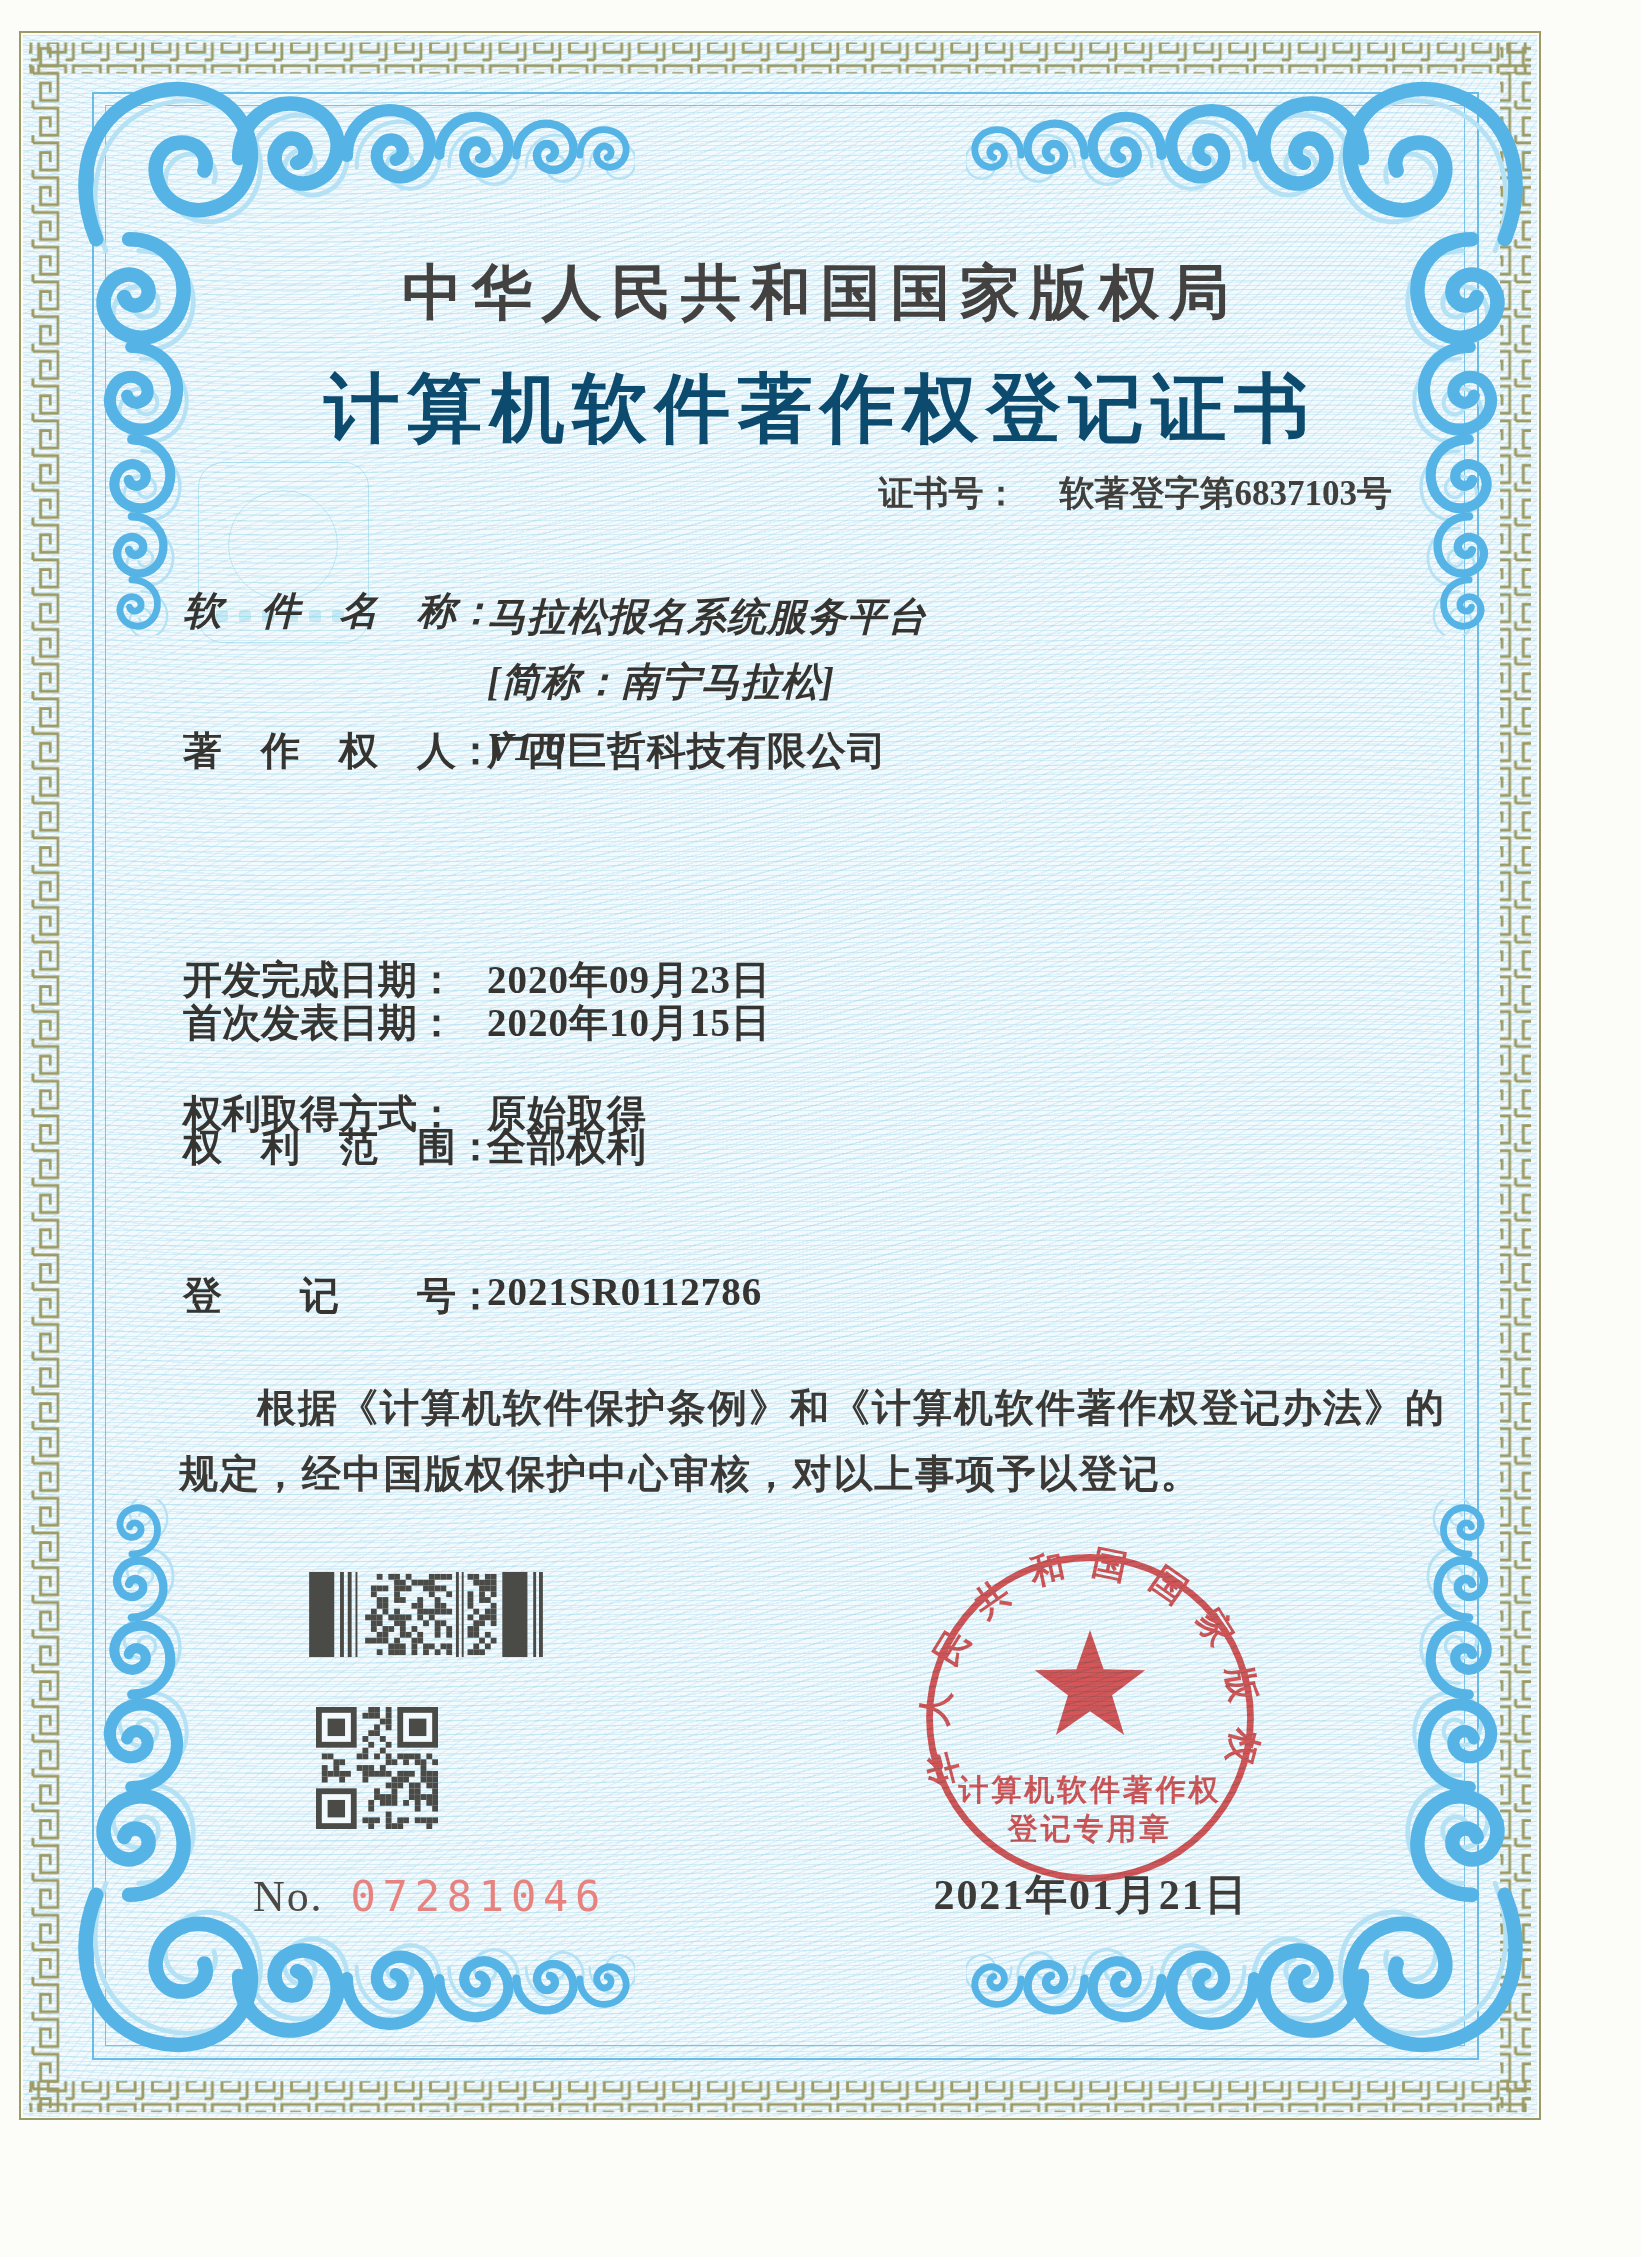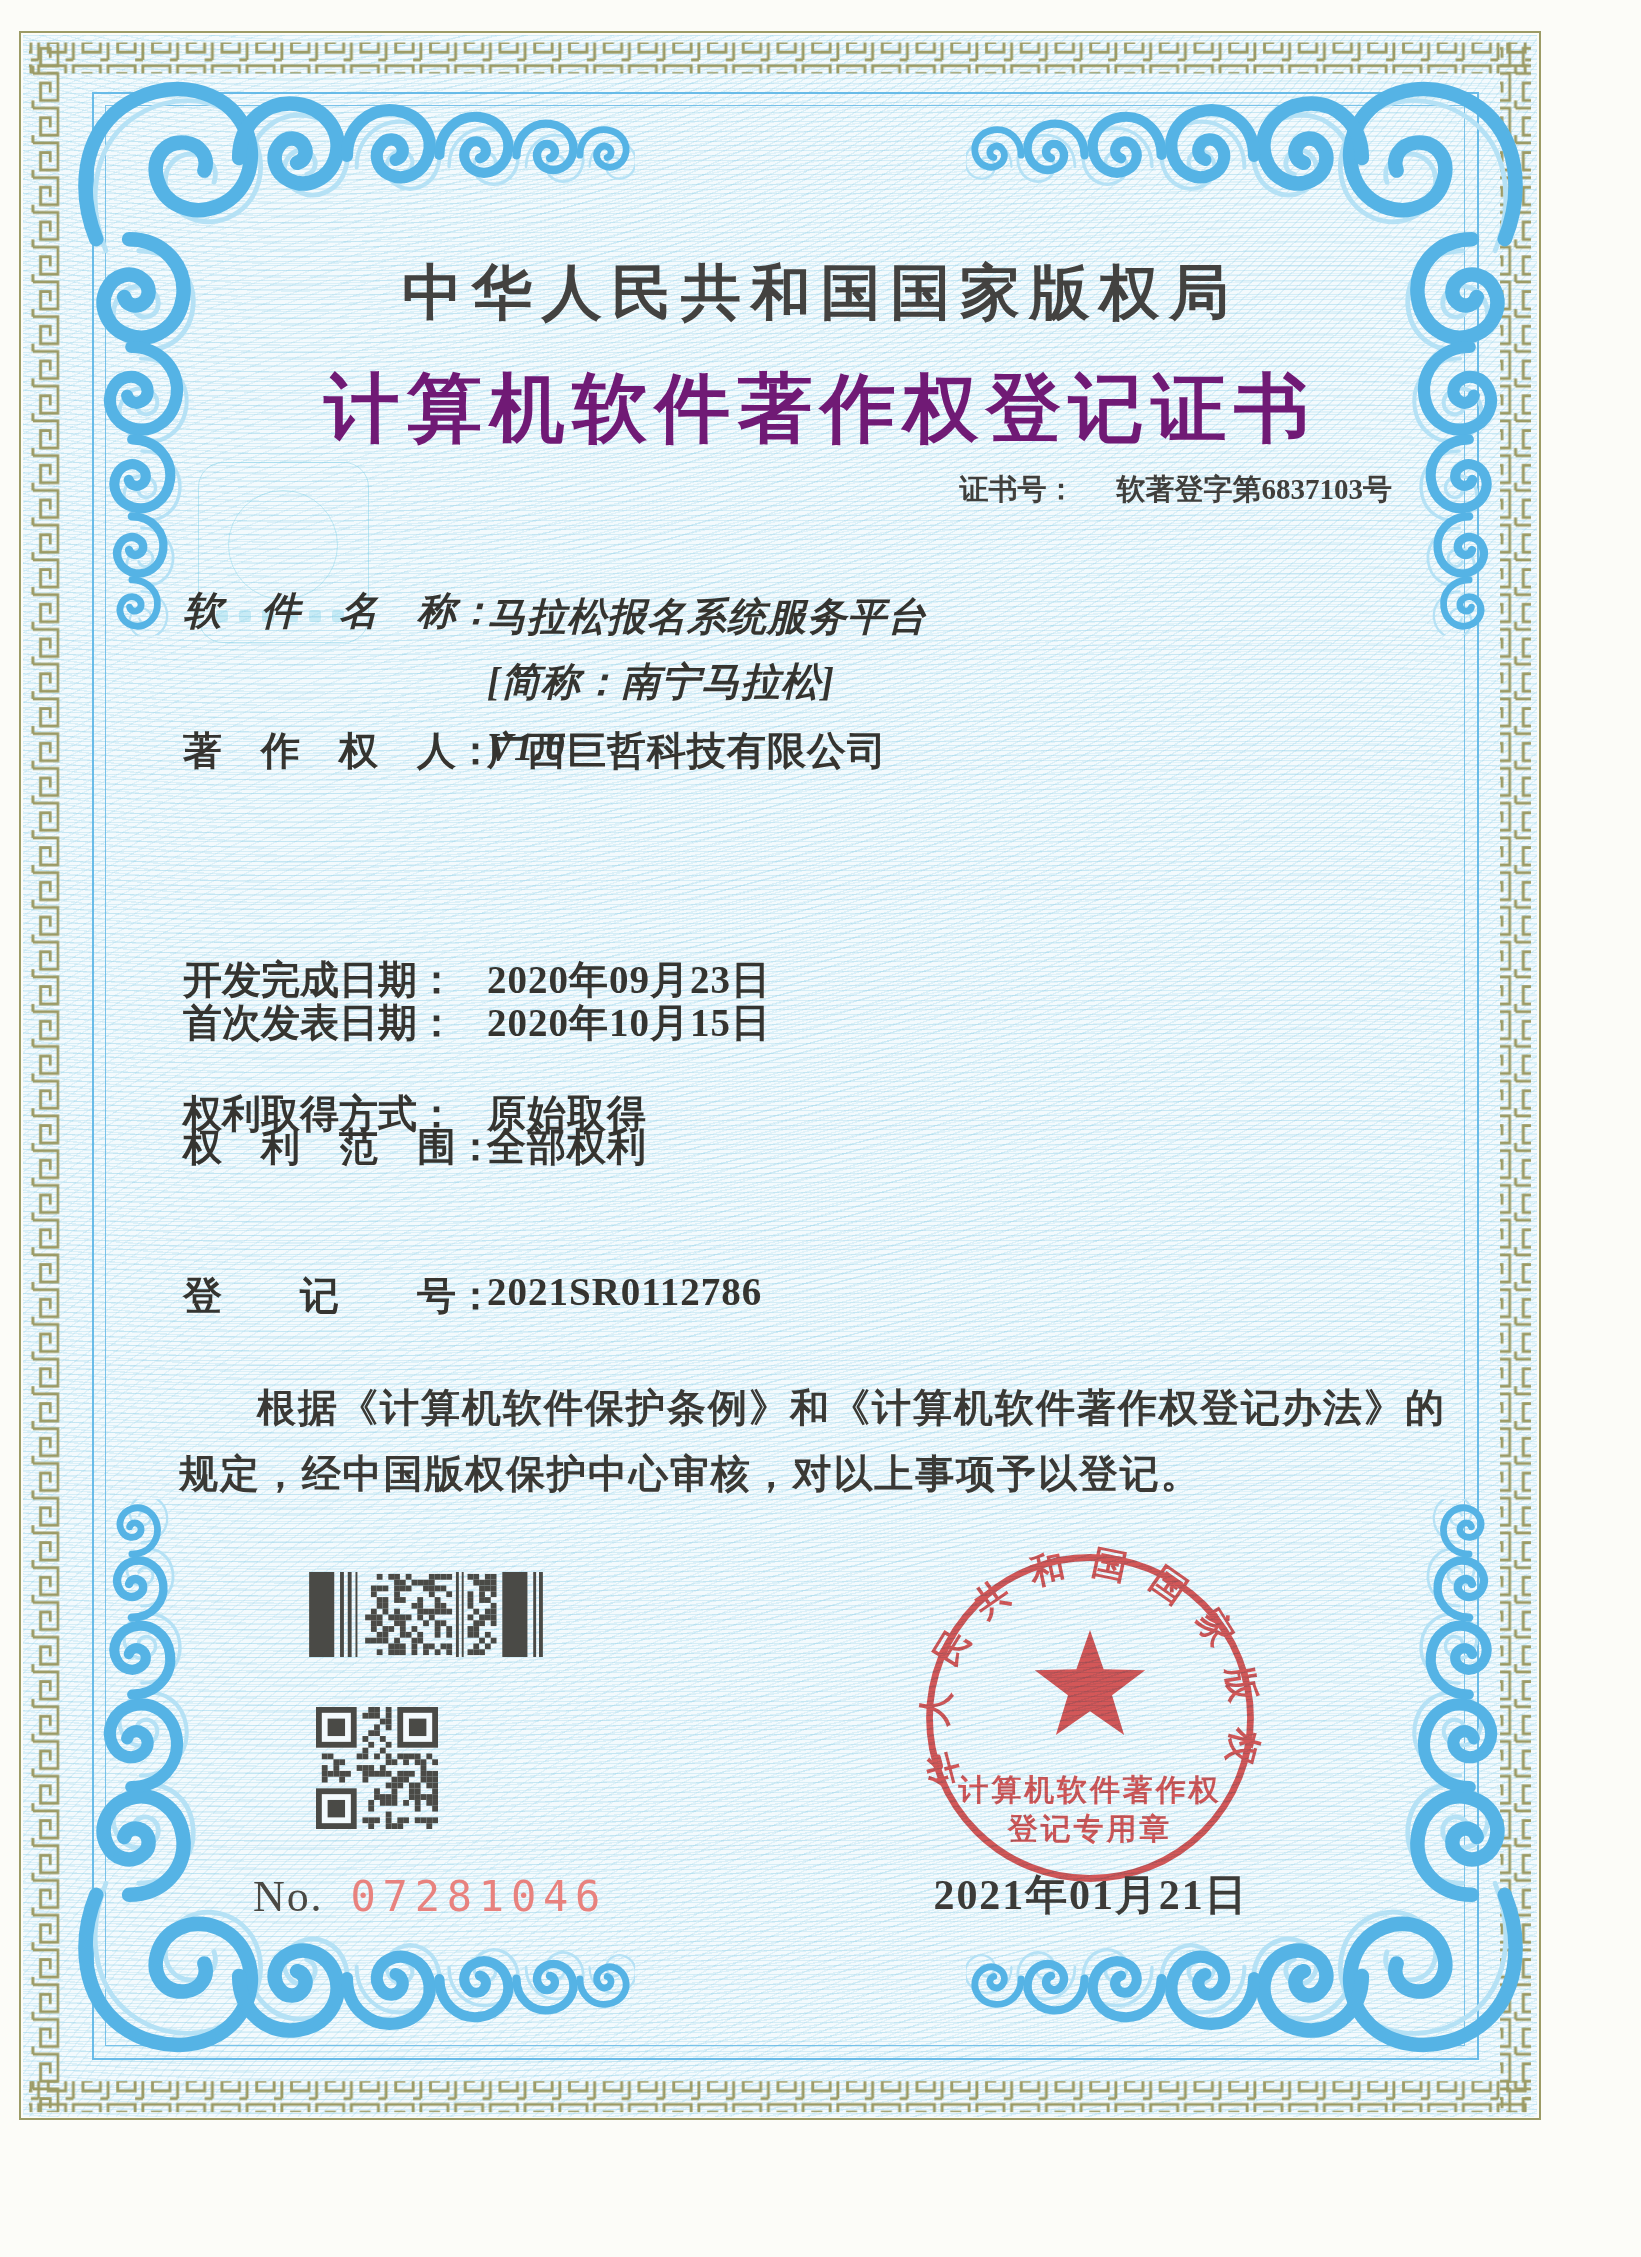--- a/index.html
+++ b/index.html
@@ -31,22 +31,22 @@
   .corner.tr{left:966px;top:75px;transform:scaleX(-1);}
   .corner.bl{left:75px;top:1499px;transform:scaleY(-1);}
   .corner.br{left:966px;top:1499px;transform:scale(-1,-1);}
   
   .watermark{left:198px;top:462px;width:169px;height:179px;border:1.9px solid rgba(120,205,228,.45);border-radius:25px;}
   .watermark .circ{position:absolute;left:29px;top:27px;width:108px;height:108px;border:1.9px solid rgba(120,205,228,.40);border-radius:50%;}
   .watermark .blobs{position:absolute;left:17.4px;top:147px;width:11.6px;height:11.6px;border-radius:2.9px;background:rgba(120,205,228,.35);
     box-shadow:23px 0 rgba(120,205,228,.35),46px 0 rgba(120,205,228,.35),70px 0 rgba(120,205,228,.35),93px 0 rgba(120,205,228,.35),116px 0 rgba(120,205,228,.35);}
   
   .authority{left:0;top:253px;width:1641px;text-align:center;font-size:60px;font-weight:700;letter-spacing:9.7px;color:#434240;}
-  .cert-title{left:0;top:359px;width:1641px;text-align:center;font-size:75px;font-weight:900;letter-spacing:7.7px;color:#701a75;}
-  .certno{top:470px;right:249px;font-size:29px;font-weight:700;color:#403f3c;white-space:nowrap;margin-left:28px;}
+  .cert-title{left:0;top:359px;width:1641px;text-align:center;font-size:75px;font-weight:900;letter-spacing:7.7px;color:#0c4a6e;}
+  .certno{top:470px;right:249px;font-size:35px;font-weight:700;color:#403f3c;white-space:nowrap;margin-left:28px;}
   .certno .v{margin-left:41px;}
   .row{left:183px;font-size:39px;font-weight:700;color:#353430;white-space:nowrap;}
   .row .value{position:absolute;left:304px;top:0;font-weight:700;letter-spacing:1px;}
   .row .vline{line-height:65px;}
   .statement{left:179px;top:1375px;width:1267px;font-size:39px;font-weight:700;line-height:66px;letter-spacing:1.9px;text-indent:2em;text-align:justify;color:#3a3935;}
   
   .barcode{left:309px;top:1572px;width:234px;height:85px;}
   .qr{left:316px;top:1707px;width:122px;height:122px;}
   .no-line{left:253px;top:1871px;font-size:44px;white-space:nowrap;}
   .no-line .lbl{color:#4a4944;letter-spacing:1.9px;}

